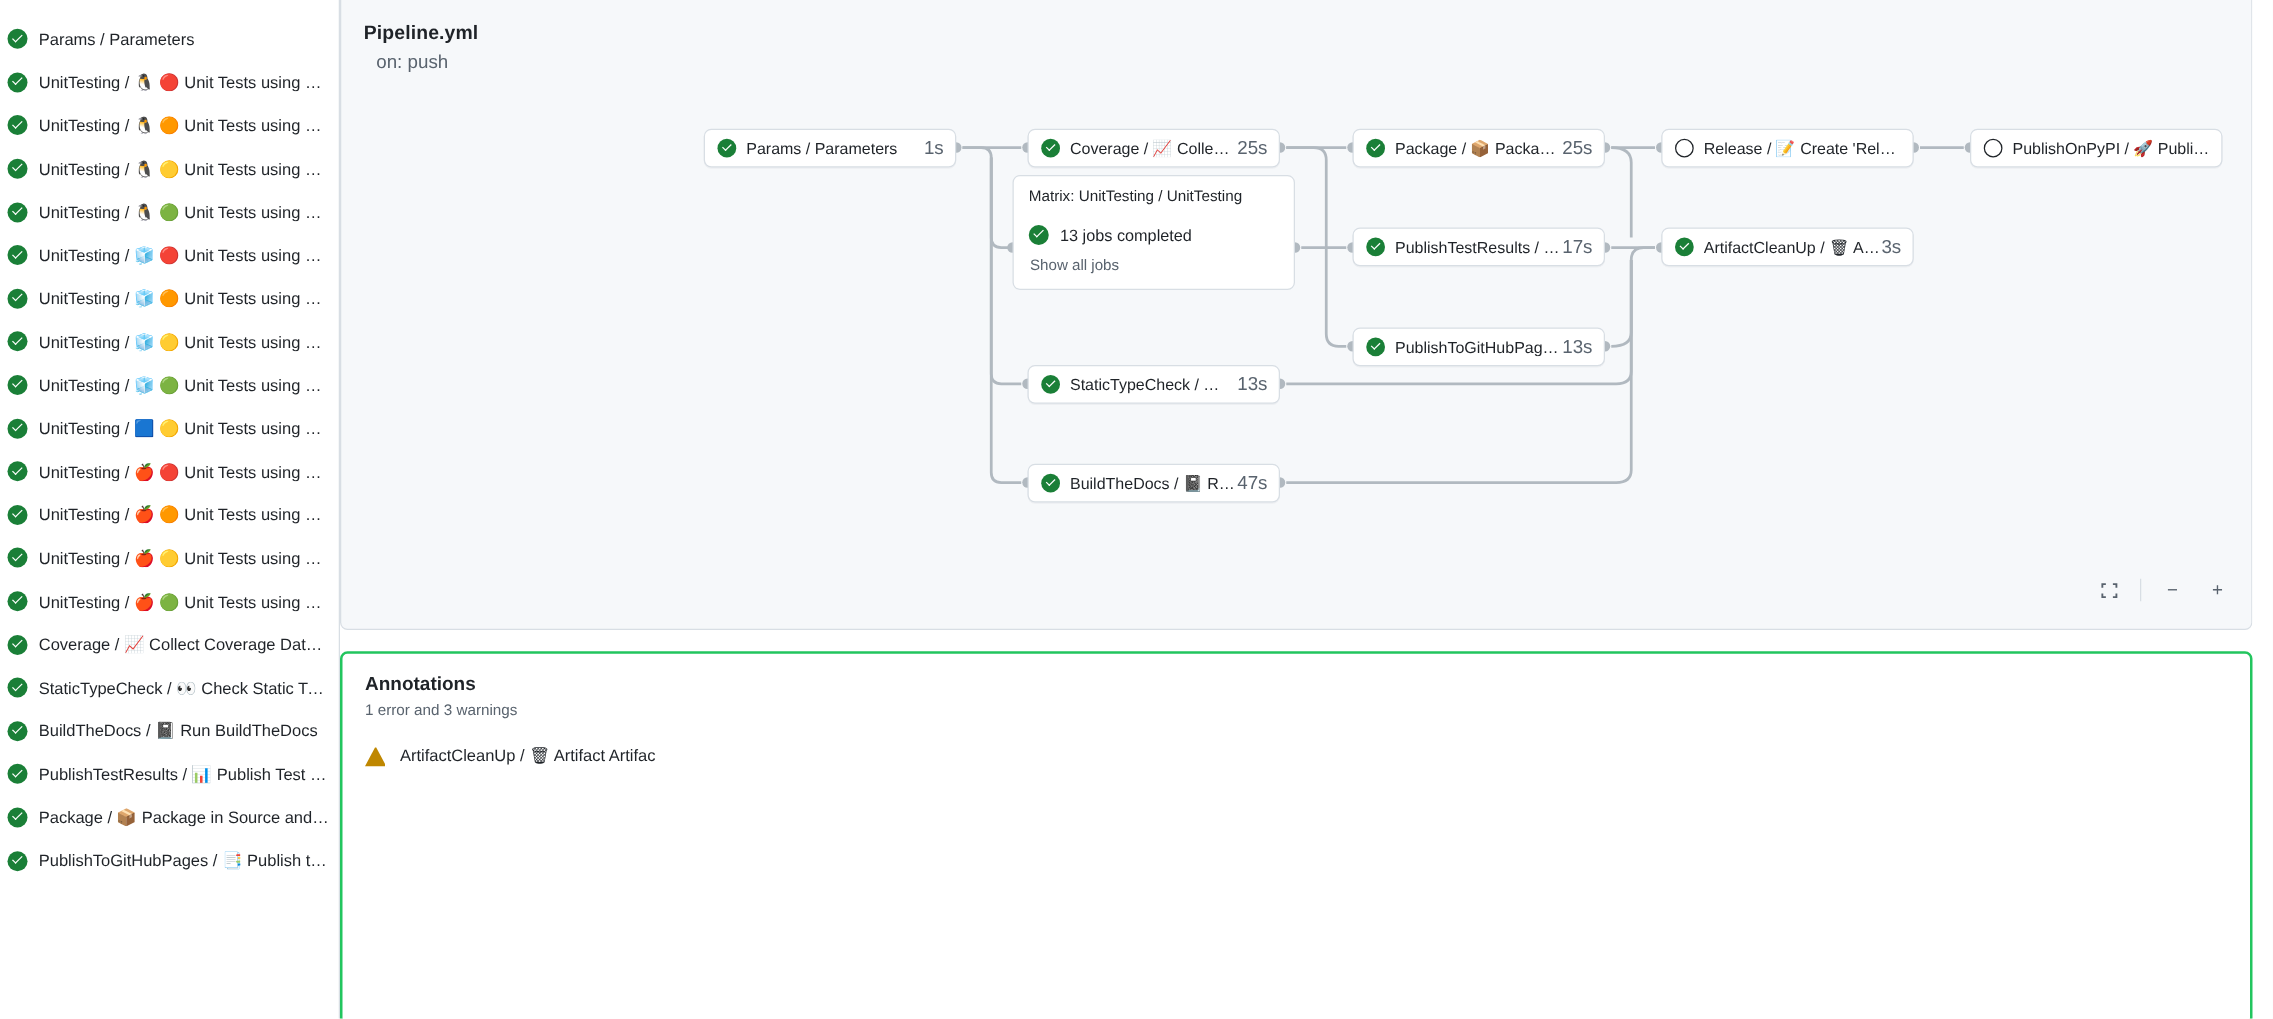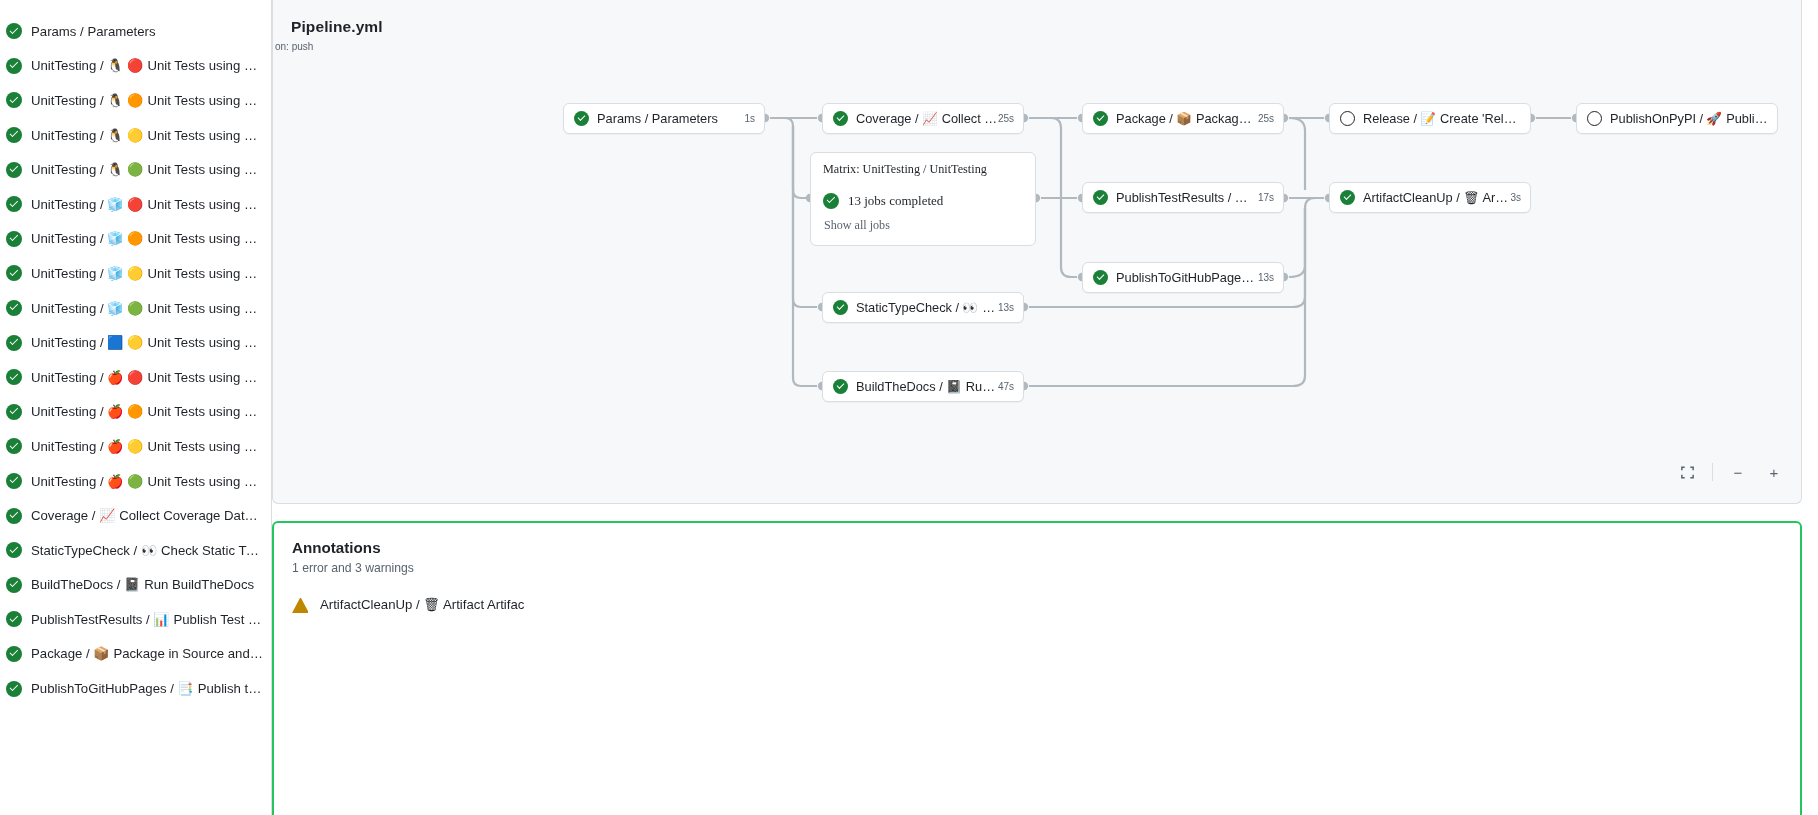--- a/index.html
+++ b/index.html
@@ -70,22 +70,22 @@
     border-top: none;
     border-radius: 0 0 6px 6px;
     overflow: hidden;
   }
   .graph-title {
     position: absolute; left: 18px; top: 18px;
     font-size: 15.5px; font-weight: bold; color: #1f2328;
     letter-spacing: .1px;
   }
   .graph-sub {
-    position: absolute; left: 2px; top: 41px;
-    font-size: 10px; color: #59636e;
+    position: absolute; left: 28px; top: 41px;
+    font-size: 15px; color: #59636e;
   }
 
   .svg-edges { position: absolute; left: 0; top: 0; }
 
   .node {
     position: absolute;
     background: #ffffff;
     border: 1px solid #d8dee4;
     border-radius: 6px;
     height: 31px;
@@ -97,21 +97,21 @@
     cursor: pointer;
     box-shadow: 0 1px 0 rgba(31,35,40,0.04);
   }
   .node .n-check { width: 15px; height: 15px; min-width: 15px; border-radius: 50%; background:#1a7f37; position: relative; margin-right: 8px; }
   .node .n-check::after {
     content:""; position:absolute; left:4px; top:4px; width:6px; height:3px;
     border-left:1.6px solid #fff; border-bottom:1.6px solid #fff; transform: rotate(-45deg);
   }
   .node .n-skip { width:15px; height:15px; min-width:15px; border-radius:50%; border:1.6px solid #1f2328; margin-right:8px; background:transparent; }
   .node .n-lbl { overflow:hidden; text-overflow: ellipsis; }
-  .node .n-dur { margin-left: 9px; font-size: 10px; color:#59636e;text-align:right; }
+  .node .n-dur { margin-left: 9px; font-size: 15px; color:#59636e;text-align:right; }
 
   .matrix-box {
     position: absolute;
     background: #ffffff;
     border: 1px solid #d8dee4;
     border-radius: 6px;
     padding: 9px 12px 12px 12px;
     cursor: default;
   }
   .matrix-title { font-size: 12.2px; color:#1f2328; margin-bottom: 16px; }
@@ -351,21 +351,21 @@
             <span class="n-lbl">StaticTypeCheck / 👀 Chec…</span>
             <span class="n-dur" style="margin-left: auto;">13s</span>
           </div>
           <div class="node" style="left: 549px; top: 371px; width: 202px;">
             <span class="n-check"></span>
             <span class="n-lbl">BuildTheDocs / 📓 Run Buil…</span>
             <span class="n-dur" style="margin-left: auto;">47s</span>
           </div>
         </div>
 
-      <div class="matrix-box" id="matrix-box" style="left: 537px; top: 152px; width: 226px; font-family: Liberation Serif, serif;">
+      <div class="matrix-box" id="matrix-box" style="left: 537px; top: 140px; width: 226px;">
         <div class="matrix-title">Matrix: UnitTesting / UnitTesting</div>
         <div class="matrix-row">
           <span class="n-check"></span>
           <span>13 jobs completed</span>
         </div>
         <div class="matrix-link">Show all jobs</div>
       </div>
 
       <div class="zoom-controls">
         <div class="zc-btn">

